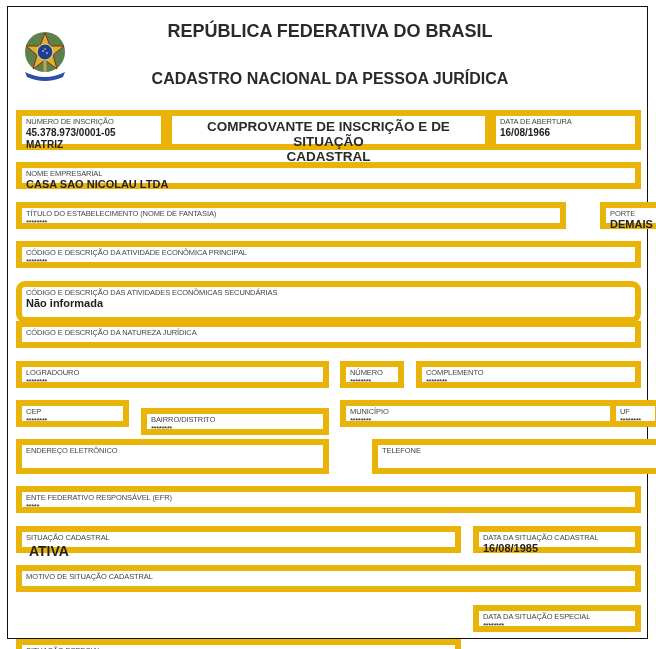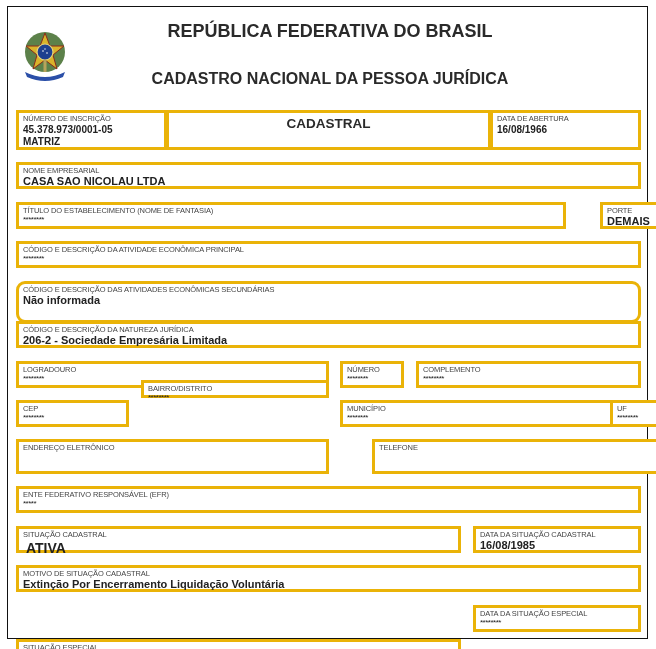--- a/index.html
+++ b/index.html
@@ -5,21 +5,21 @@
     html, body { margin: 0; padding: 0; background: #ffffff; }
     body { width: 656px; height: 649px; position: relative; overflow: hidden;
            font-family: "Liberation Sans", sans-serif; color: #222; }
     .frame { position: absolute; left: 7px; top: 6px; width: 641px; height: 633px;
              border: 1px solid #111; box-sizing: border-box; }
     .title1 { position: absolute; left: 120px; top: 21px; width: 420px; text-align: center;
               font-size: 18px; font-weight: bold; color: #2a2a2a; }
     .title2 { position: absolute; left: 110px; top: 70px; width: 440px; text-align: center;
               font-size: 16px; font-weight: bold; color: #2a2a2a; }
     .emblem { position: absolute; left: 21px; top: 30px; width: 48px; height: 52px; }
-    .box { position: absolute; border: 3px solid #eab308; box-sizing: border-box; background: #fff; }
+    .box { position: absolute; border: 6px solid #eab308; box-sizing: border-box; background: #fff; }
     .lbl { position: absolute; left: 4px; top: 1px; font-size: 7.5px; color: #444;
            white-space: nowrap; letter-spacing: -0.1px; }
     .val { position: absolute; left: 4px; top: 11px; font-size: 10px; font-weight: bold;
            color: #222; white-space: nowrap; }
     .val.lg { font-size: 11px; top: 10px; }
     .val.xl { font-size: 14px; top: 11px; left: 7px; }
     .stars { position: absolute; left: 4px; top: 10px; font-size: 8px; color: #222;
              letter-spacing: -0.5px; }
     .val2 { position: absolute; left: 4px; top: 23px; font-size: 10px; font-weight: bold; color: #222; }
     .head-center { position: absolute; left: 0; right: 0; top: 3px; text-align: center;
@@ -44,20 +44,21 @@
 <div class="title1">REPÚBLICA FEDERATIVA DO BRASIL</div>
 <div class="title2">CADASTRO NACIONAL DA PESSOA JURÍDICA</div>
 
 <div class="box" style="left:16px;top:110px;width:151px;height:40px;">
   <span class="lbl">NÚMERO DE INSCRIÇÃO</span>
   <span class="val">45.378.973/0001-05</span>
   <span class="val2">MATRIZ</span>
 </div>
 <div class="box" style="left:166px;top:110px;width:325px;height:40px;">
   <div class="head-center">
+    <div>COMPROVANTE DE INSCRIÇÃO E DE SITUAÇÃO</div>
     <div>CADASTRAL</div>
   </div>
 </div>
 <div class="box" style="left:490px;top:110px;width:151px;height:40px;">
   <span class="lbl">DATA DE ABERTURA</span>
   <span class="val">16/08/1966</span>
 </div>
 
 <div class="box" style="left:16px;top:162px;width:625px;height:27px;">
   <span class="lbl">NOME EMPRESARIAL</span>
@@ -78,41 +79,40 @@
   <span class="stars">********</span>
 </div>
 
 <div class="box" style="left:16px;top:281px;width:625px;height:42px;border-radius:9px;">
   <span class="lbl">CÓDIGO E DESCRIÇÃO DAS ATIVIDADES ECONÔMICAS SECUNDÁRIAS</span>
   <span class="val lg">Não informada</span>
 </div>
 
 <div class="box" style="left:16px;top:321px;width:625px;height:27px;">
   <span class="lbl">CÓDIGO E DESCRIÇÃO DA NATUREZA JURÍDICA</span>
-  <span class="val lg">206-2 - Sociedade Empresária Limitada</span>
 </div>
 
 <div class="box" style="left:16px;top:361px;width:313px;height:27px;">
   <span class="lbl">LOGRADOURO</span>
   <span class="stars">********</span>
 </div>
 <div class="box" style="left:340px;top:361px;width:64px;height:27px;">
   <span class="lbl">NÚMERO</span>
   <span class="stars">********</span>
 </div>
 <div class="box" style="left:416px;top:361px;width:225px;height:27px;">
   <span class="lbl">COMPLEMENTO</span>
   <span class="stars">********</span>
 </div>
 
 <div class="box" style="left:16px;top:400px;width:113px;height:27px;">
   <span class="lbl">CEP</span>
   <span class="stars">********</span>
 </div>
-<div class="box" style="left:141px;top:380px;width:188px;height:18px;">
+<div class="box" style="left:141px;top:408px;width:188px;height:27px;">
   <span class="lbl">BAIRRO/DISTRITO</span>
   <span class="stars">********</span>
 </div>
 <div class="box" style="left:340px;top:400px;width:287px;height:27px;">
   <span class="lbl">MUNICÍPIO</span>
   <span class="stars">********</span>
 </div>
 <div class="box" style="left:610px;top:400px;width:51px;height:27px;">
   <span class="lbl">UF</span>
   <span class="stars">********</span>
@@ -136,21 +136,20 @@
   <span class="lbl">SITUAÇÃO CADASTRAL</span>
   <span class="val xl">ATIVA</span>
 </div>
 <div class="box" style="left:473px;top:526px;width:168px;height:27px;">
   <span class="lbl">DATA DA SITUAÇÃO CADASTRAL</span>
   <span class="val lg">16/08/1985</span>
 </div>
 
 <div class="box" style="left:16px;top:565px;width:625px;height:27px;">
   <span class="lbl">MOTIVO DE SITUAÇÃO CADASTRAL</span>
-  <span class="val lg">Extinção Por Encerramento Liquidação Voluntária</span>
 </div>
 
 <div class="box" style="left:16px;top:639px;width:445px;height:27px;">
   <span class="lbl">SITUAÇÃO ESPECIAL</span>
   <span class="stars">********</span>
 </div>
 <div class="box" style="left:473px;top:605px;width:168px;height:27px;">
   <span class="lbl">DATA DA SITUAÇÃO ESPECIAL</span>
   <span class="stars">********</span>
 </div>

